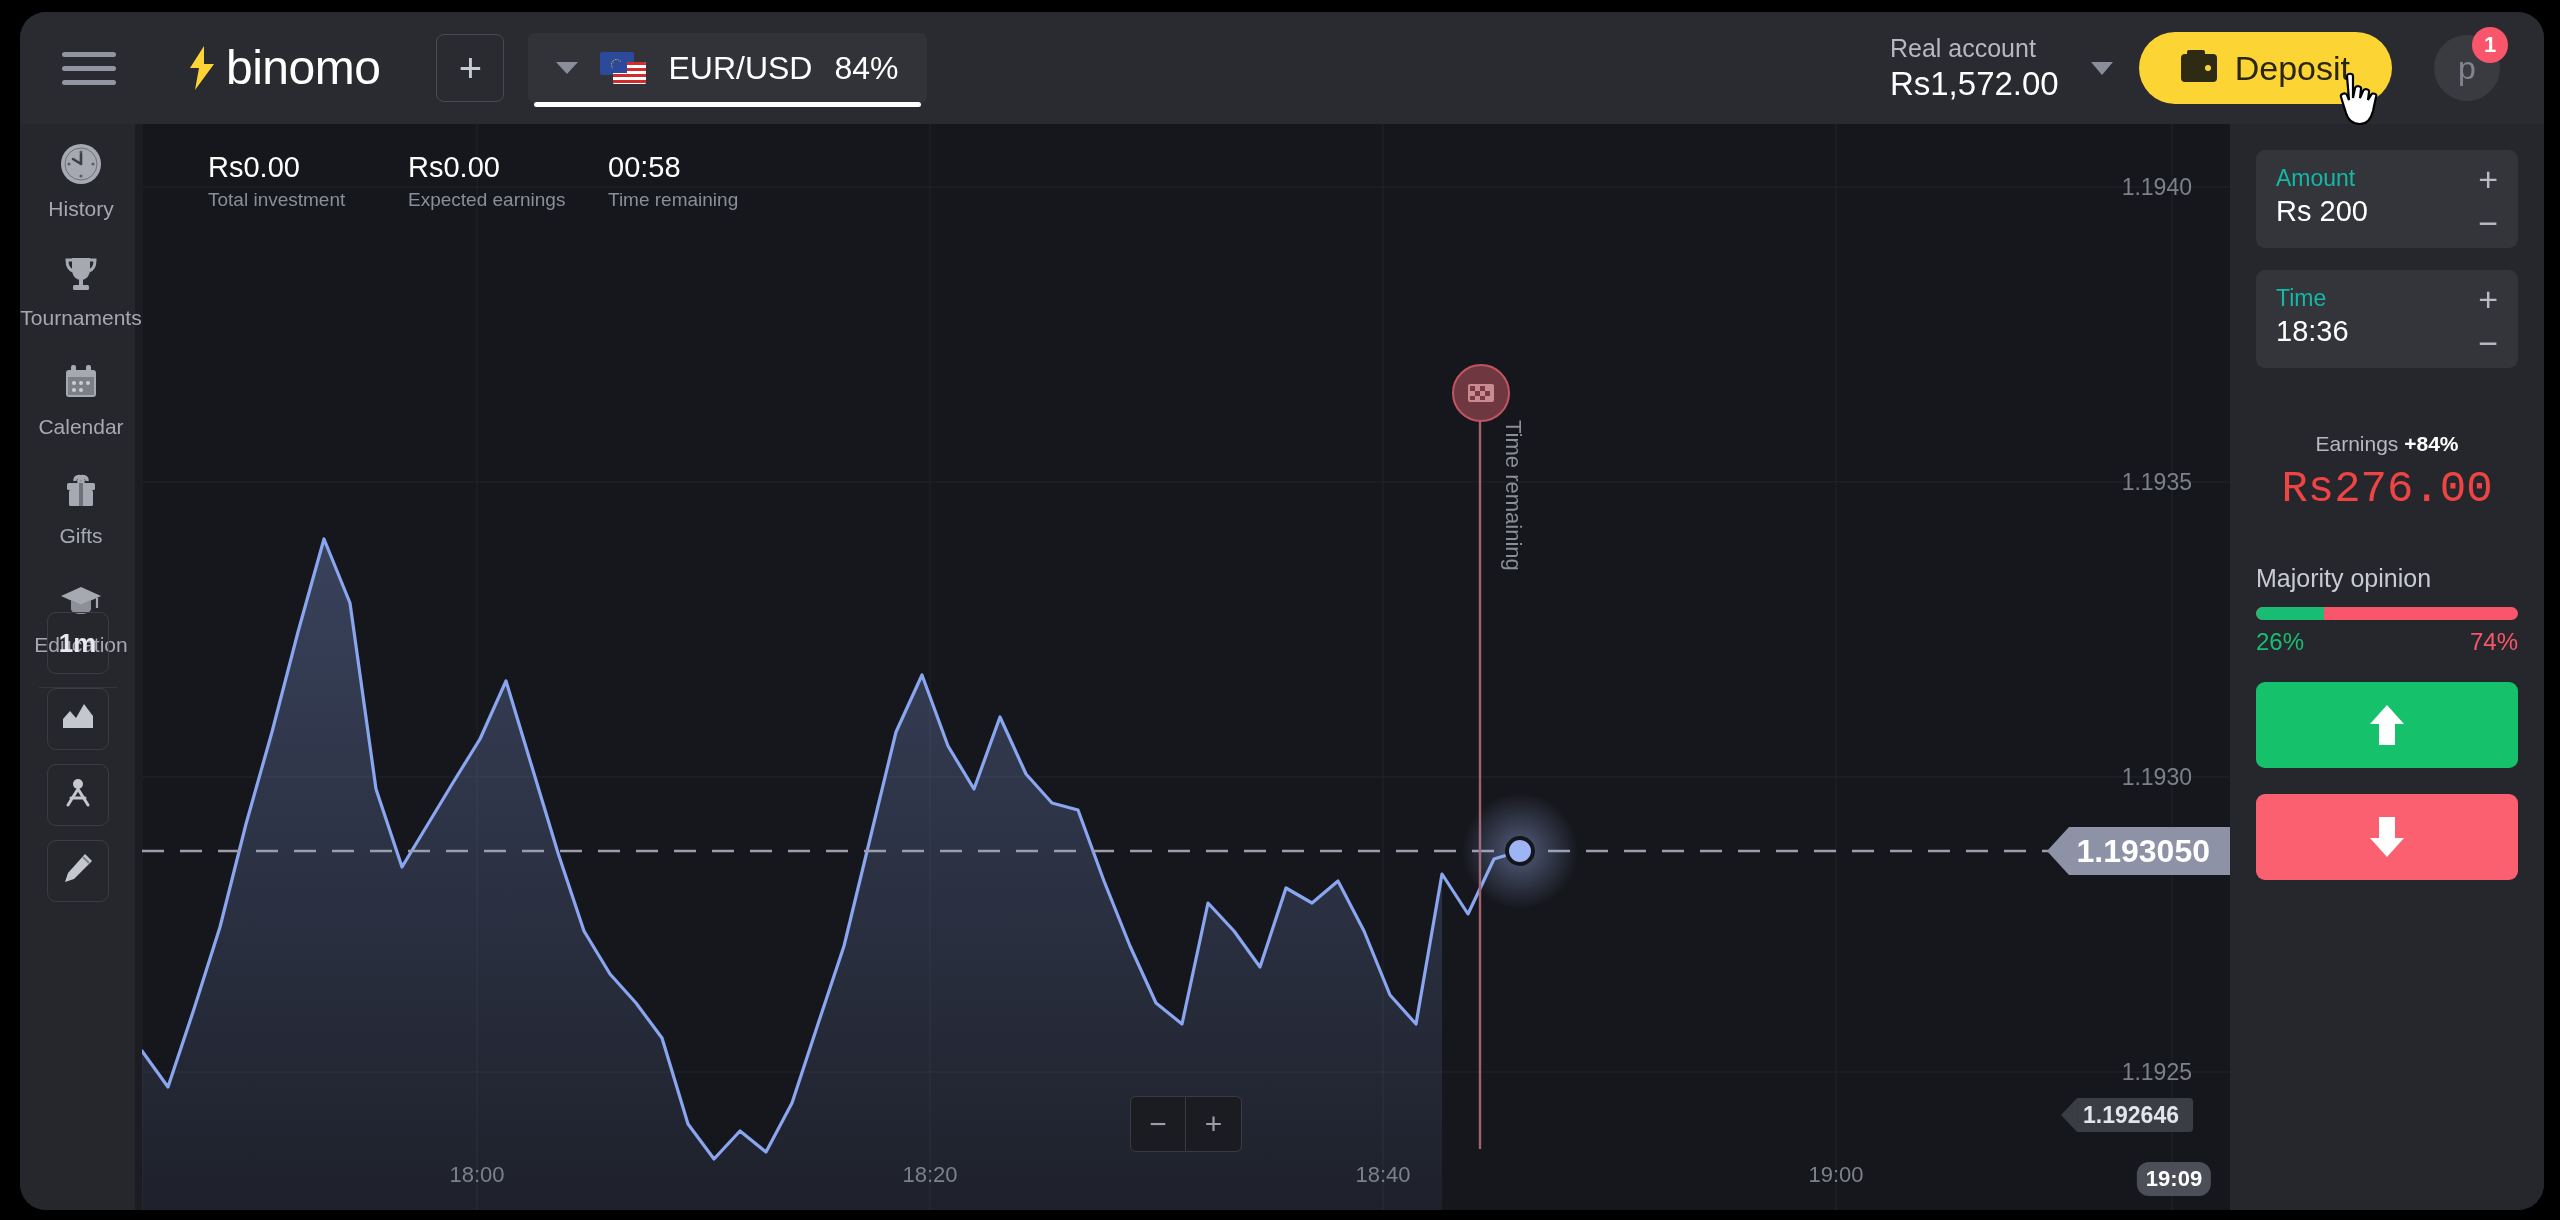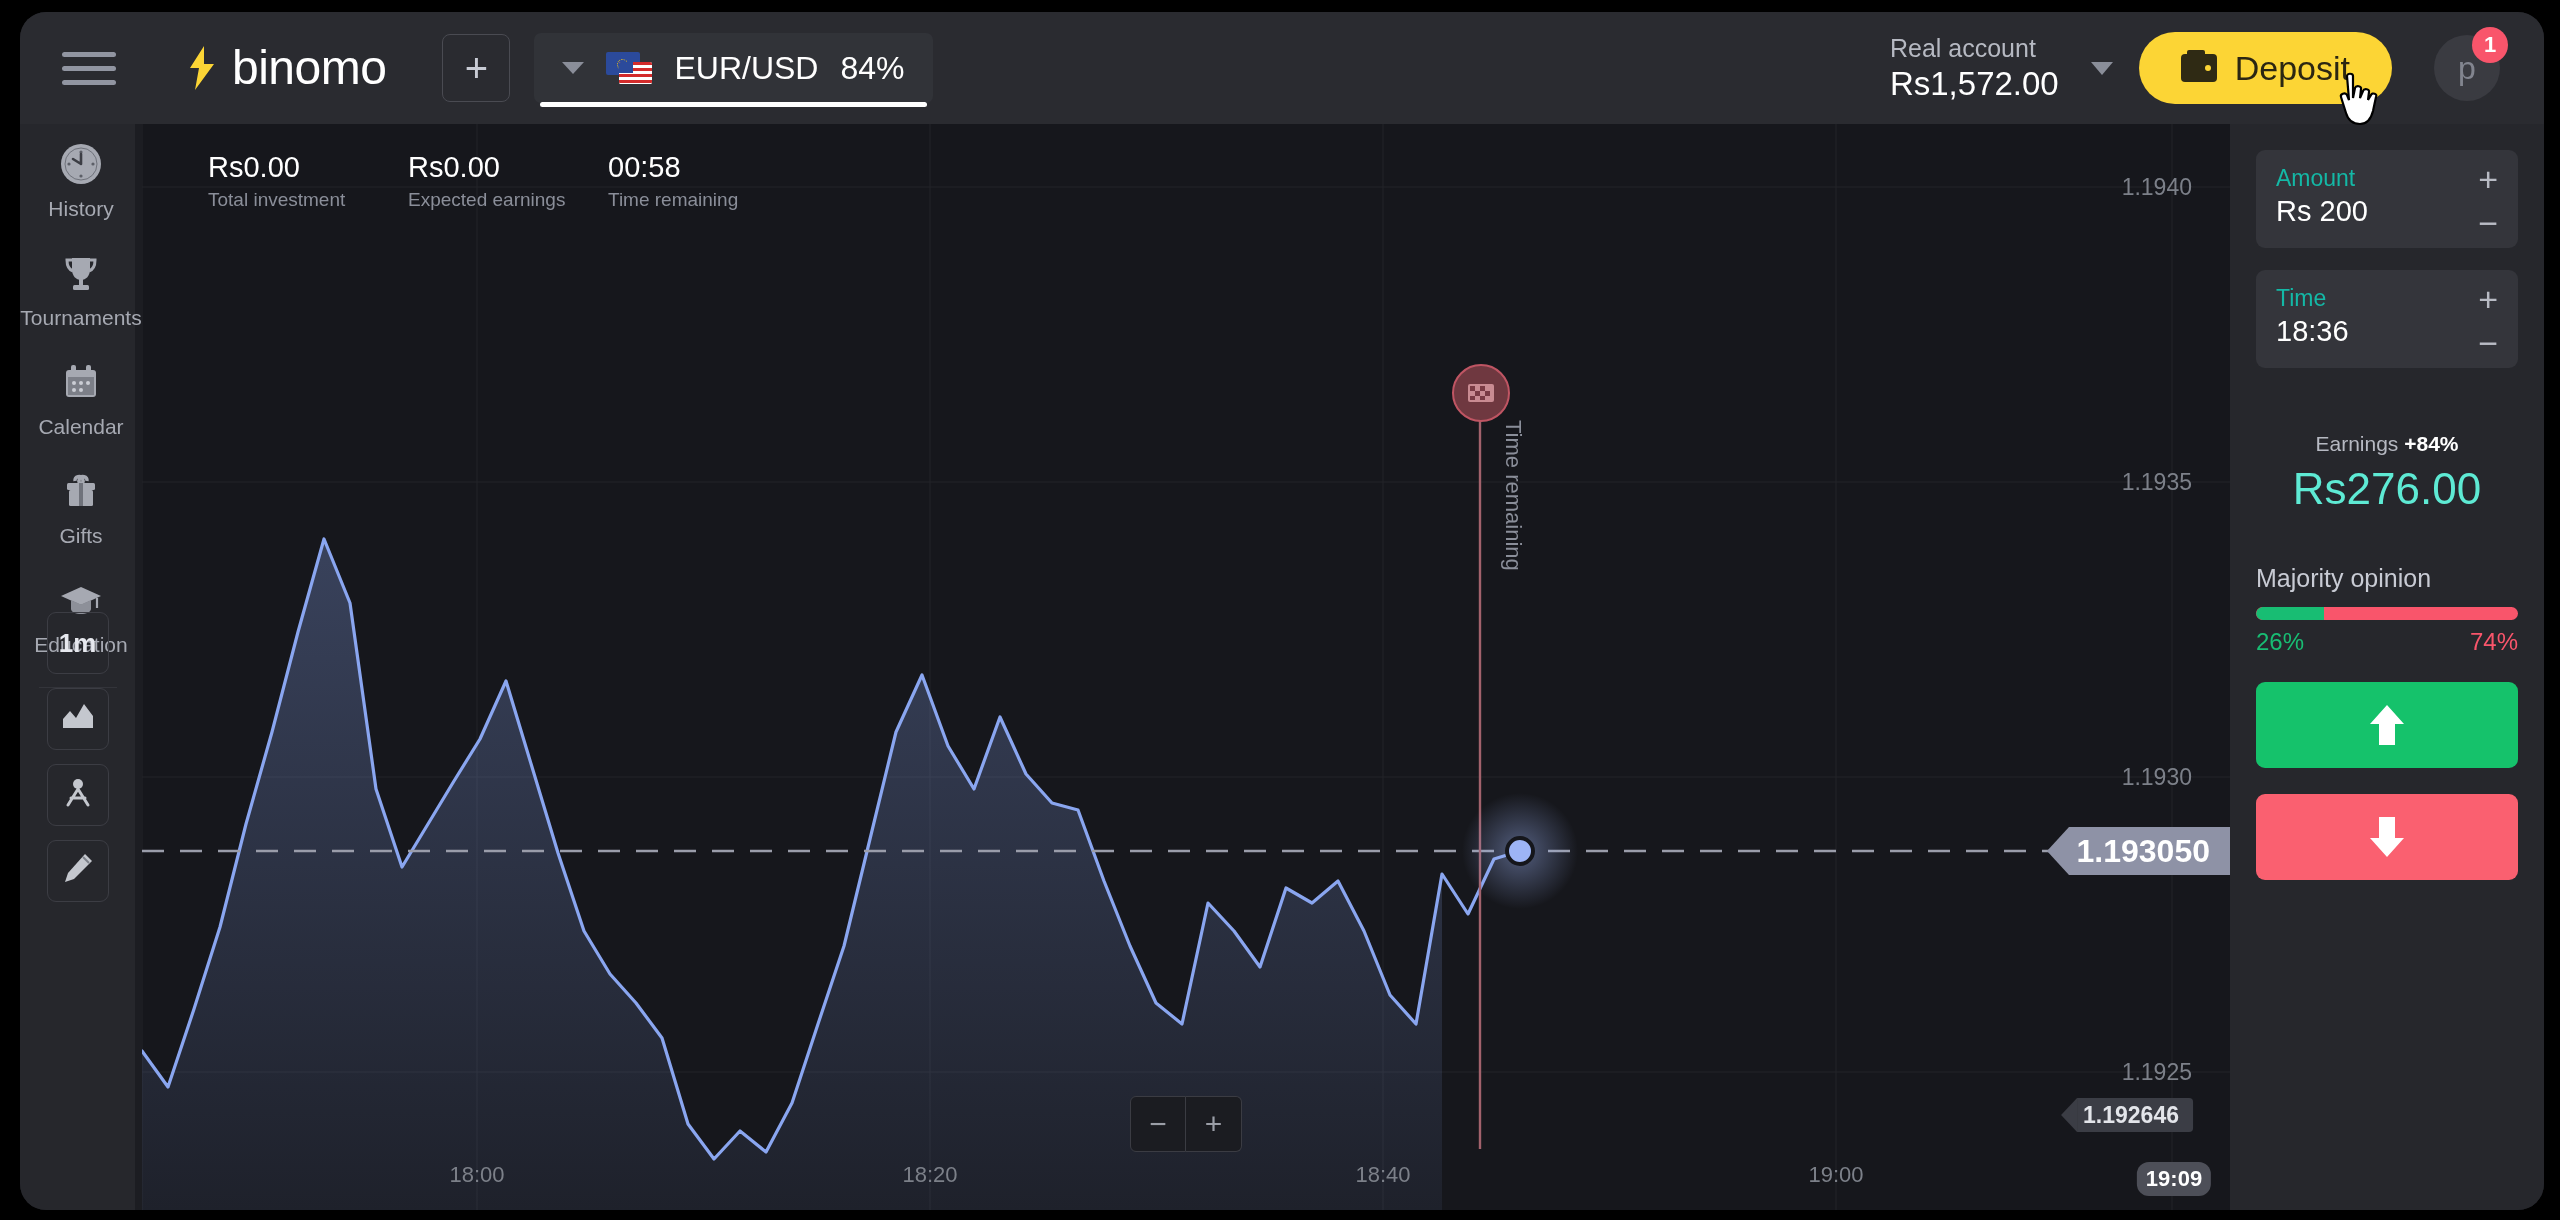--- a/index.html
+++ b/index.html
@@ -33,21 +33,21 @@
   }
   .hamburger {
     margin-left: 42px;
     width: 54px; height: 44px;
     display: flex; flex-direction: column; justify-content: center; gap: 9px;
     cursor: pointer;
   }
   .hamburger span { display: block; height: 5px; background: #9195a1; border-radius: 3px; }
 
   .logo-wrap {
-    display: flex; align-items: center; margin-left: 66px; gap: 10px;
+    display: flex; align-items: center; margin-left: 66px; gap: 4px;
   }
   .logo-bolt { width: 40px; height: 48px; }
   .logo-text {
     font-size: 48px; color: #ffffff; font-weight: 400; letter-spacing: -0.5px;
     line-height: 1;
   }
 
   .plus-tab {
     margin-left: 56px;
     width: 68px; height: 68px;
@@ -275,21 +275,21 @@
     position: absolute; right: 20px;
     color: #b8bbc4; font-size: 34px; font-weight: 300; line-height: 1;
     cursor: pointer;
   }
   .step-plus { top: 12px; }
   .step-minus { top: 56px; }
 
   .earnings-wrap { text-align: center; margin-top: 64px; }
   .earnings-line { font-size: 21px; color: #b6b9c2; }
   .earnings-line b { color: #ffffff; font-weight: 700; }
-  .earnings-amount { color: #5eead4; font-size: 44px; margin-top: 8px; }
+  .earnings-amount { color: #ef4444; font-size: 44px; margin-top: 8px; font-family: Liberation Mono, monospace; }
 
   .majority-title { color: #c8cbd4; font-size: 25px; margin-top: 50px; }
   .opinion-bar {
     position: relative; margin-top: 14px; height: 13px;
     background: #f9556b; border-radius: 7px; overflow: hidden;
   }
   .opinion-fill { position: absolute; left: 0; top: 0; bottom: 0; background: #18bd73; border-radius: 7px 0 0 7px; }
   .opinion-nums { display: flex; justify-content: space-between; margin-top: 8px; }
   .opinion-up { color: #18bd73; font-size: 24px; }
   .opinion-down { color: #f9556b; font-size: 24px; }

